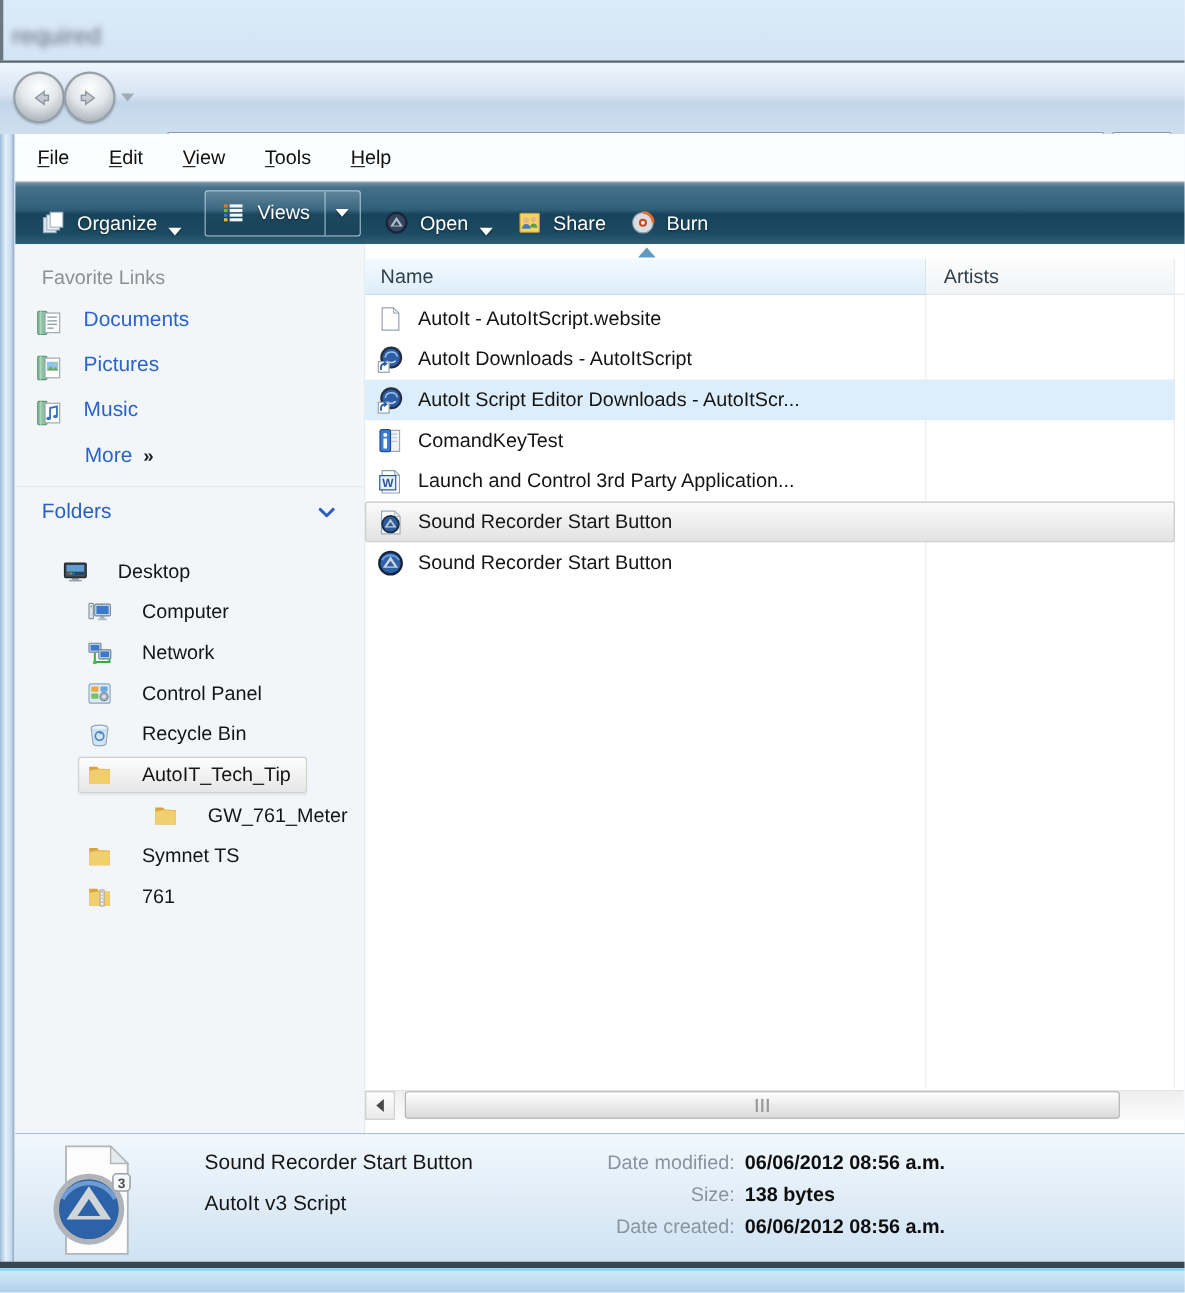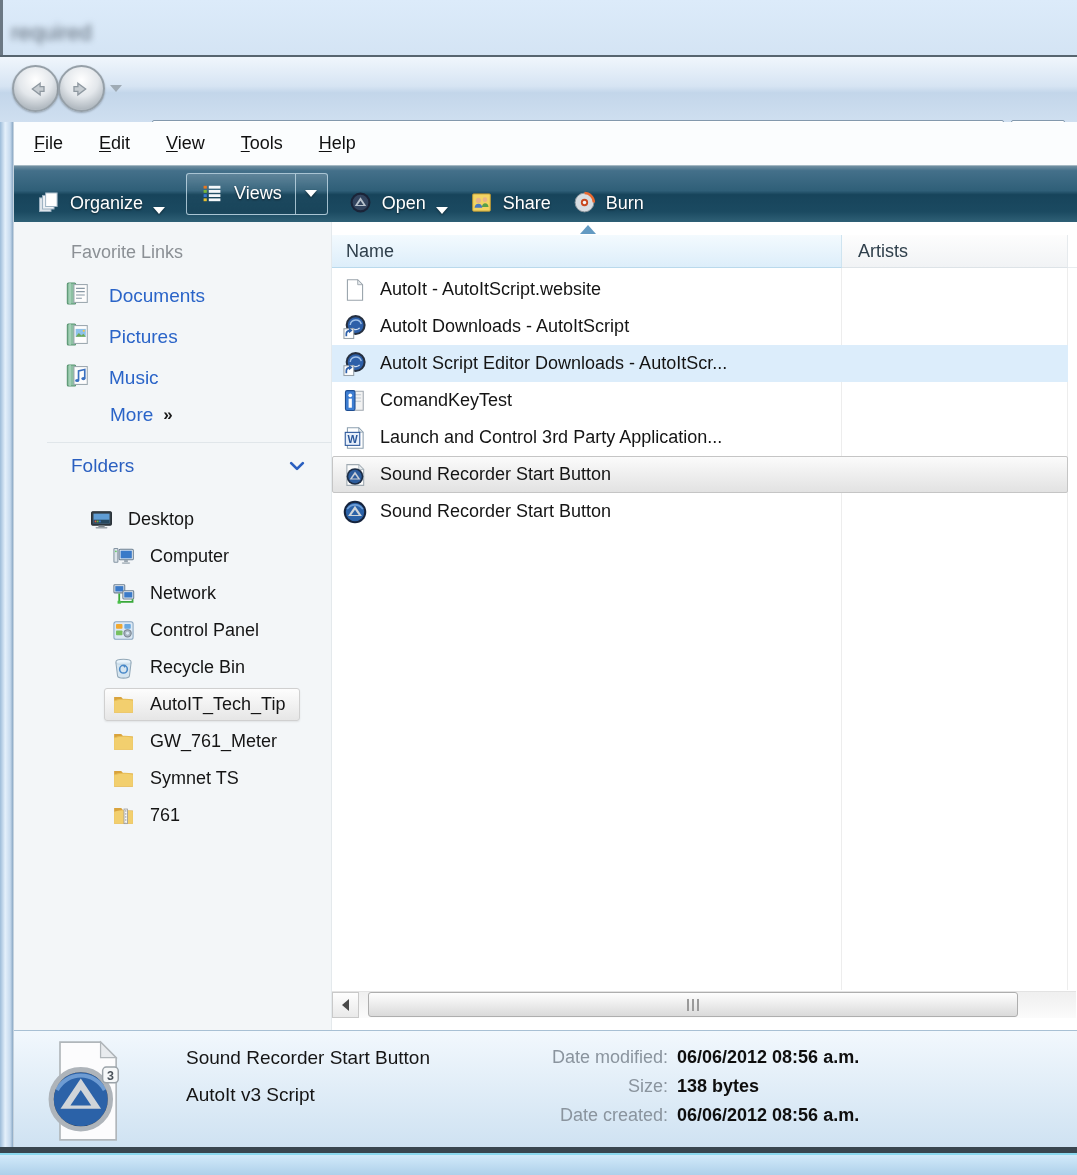--- a/index.html
+++ b/index.html
@@ -61,33 +61,33 @@
   .tbtn .icon { width:23px; height:23px; }
   .caret { width:0; height:0; border-left:6px solid transparent; border-right:6px solid transparent; border-top:7px solid #fff; filter:drop-shadow(0 1px 1px rgba(0,0,0,.45)); }
   .views-group { display:flex; align-items:stretch; margin:0 10px; border:1px solid rgba(196,220,232,.8); border-radius:3px; overflow:hidden;
     background:linear-gradient(180deg,rgba(255,255,255,.16),rgba(255,255,255,.02) 55%,rgba(0,0,0,.08)); height:42px; }
   .views-main { display:flex; align-items:center; gap:10px; padding:0 13px; font-size:18px; text-shadow:0 1px 2px rgba(0,0,0,.55); }
   .views-arrow { width:32px; border-left:1px solid rgba(196,220,232,.8); display:flex; align-items:center; justify-content:center; }
 
   .content { flex:1; min-height:0; display:flex; }
 
   
-  .sidebar { width:317px; background:#f3f6f8; position:relative; padding-top:16px;padding-left:33px; }
+  .sidebar { width:317px; background:#f3f6f8; position:relative; padding-top:16px; }
   .fl-title { margin:4px 0 10px 24px; font-size:18px; color:#8b9095; }
-  .fav-item { display:flex; align-items:flex-end; gap:18px; padding:7px 0 7px 17px; color:#2a64c8; font-size:19px; }
+  .fav-item { display:flex; align-items:flex-start; gap:18px; padding:7px 0 7px 17px; color:#2a64c8; font-size:19px; }
   .fav-item .icon { width:27px; height:27px; }
   .more-item { display:flex; align-items:center; gap:10px; padding:8px 0 10px 63px; font-size:19px; }
   .more-label { color:#2a64c8; }
   .more-chevron { color:#1a1a1a; font-weight:bold; font-size:17px; }
   .sb-divider { height:1px; background:#e0e6ea; margin-top:6px; }
   .folders-hdr { display:flex; align-items:center; padding:12px 24px 10px 24px; color:#2a5fc0; font-weight:normal; font-size:19px; }
   .folders-hdr .icon { margin-left:auto; width:20px; height:20px; }
   .tree { padding-top:4px; }
   .tree-item { display:flex; align-items:center; height:37px; font-size:18px; color:#151515; }
-  .row-inner { display:flex; align-items:center; gap:14px; padding:3px 14px 3px 6px; margin-left:-7px; border:1px solid transparent;margin-top:20px; }
+  .row-inner { display:flex; align-items:center; gap:26px; padding:3px 14px 3px 6px; margin-left:-7px; border:1px solid transparent;margin-top:20px; }
   .tree-item.selected .row-inner { background:linear-gradient(#fdfdfd,#e6e6e6); border:1px solid #d0d0d0; border-radius:3px; box-shadow:0 1px 2px rgba(0,0,0,.08); }
   .tree-item .icon { width:25px; height:25px; }
 
   
   .filearea { flex:1; min-width:0; position:relative; background:#fff; border-left:1px solid #e4e9ec; display:flex; flex-direction:column; }
   .sort-strip { height:13px; position:relative; }
   .sort-tri { position:absolute; left:248px; top:3px; width:0; height:0;
     border-left:8px solid transparent; border-right:8px solid transparent; border-bottom:9px solid #639ac2; }
   .list-header { display:flex; height:33px; font-size:18px; color:#30404c; }
   .col-name { width:510px; background:linear-gradient(#f3fafe,#ddeefa); border-bottom:1px solid #b9d9ec; border-right:1px solid #cfe4f0; display:flex; align-items:center; padding-left:14px; }
@@ -381,21 +381,21 @@
               <span class="icon">
                 <svg viewBox="0 0 24 24">
                   <path d="M3 4.8h6.8l2.1 2.4h9.1v12.6H3z" fill="#d9a33c"></path>
                   <path d="M3 8.4c6.4-1.7 12.4-1.7 18-.5v11.9H3z" fill="#f2cf6e"></path>
                   <path d="M3 8.4c6.4-1.7 12.4-1.7 18-.5" fill="none" stroke="#e7bd55" stroke-width="1"></path>
                 </svg>
               </span>
               <span class="tree-label">AutoIT_Tech_Tip</span>
             </span>
           </div>
-          <div class="tree-item" style="padding-left: 64px;">
+          <div class="tree-item" style="padding-left: 64px; justify-content: flex-end;">
             <span class="row-inner">
               <span class="icon">
                 <svg viewBox="0 0 24 24">
                   <path d="M3 4.8h6.8l2.1 2.4h9.1v12.6H3z" fill="#d9a33c"></path>
                   <path d="M3 8.4c6.4-1.7 12.4-1.7 18-.5v11.9H3z" fill="#f2cf6e"></path>
                   <path d="M3 8.4c6.4-1.7 12.4-1.7 18-.5" fill="none" stroke="#e7bd55" stroke-width="1"></path>
                 </svg>
               </span>
               <span class="tree-label">GW_761_Meter</span>
             </span>

